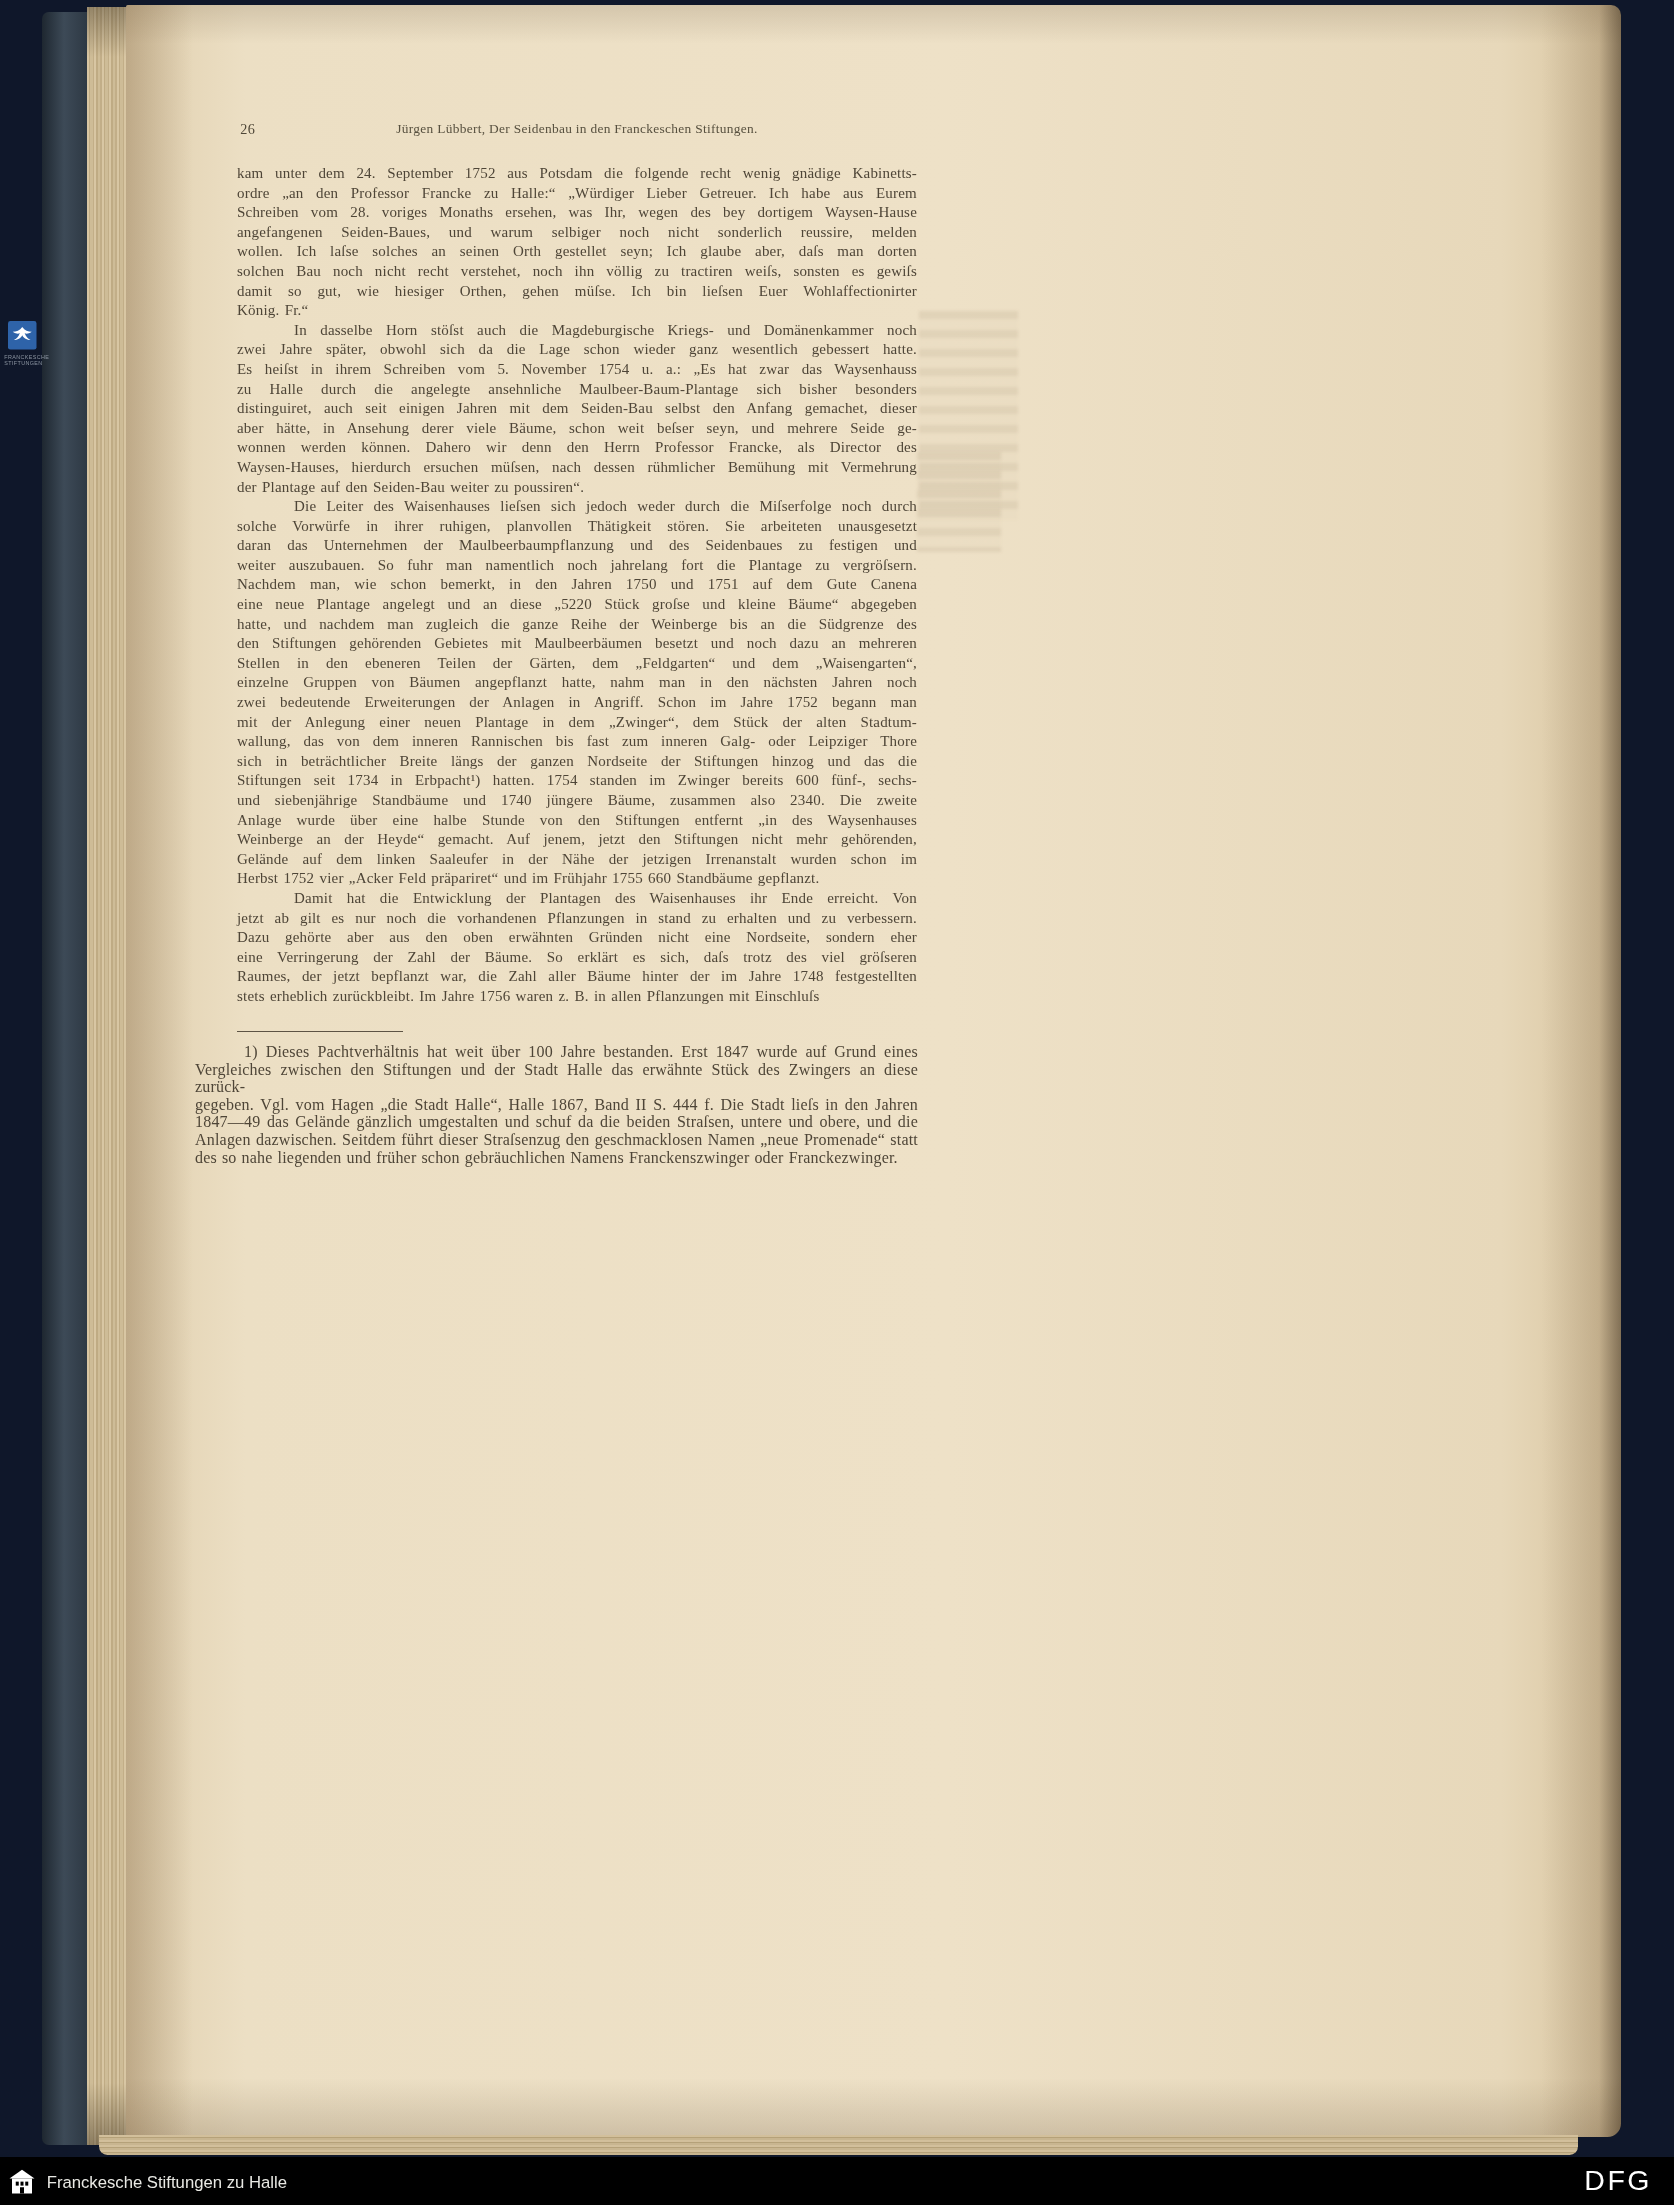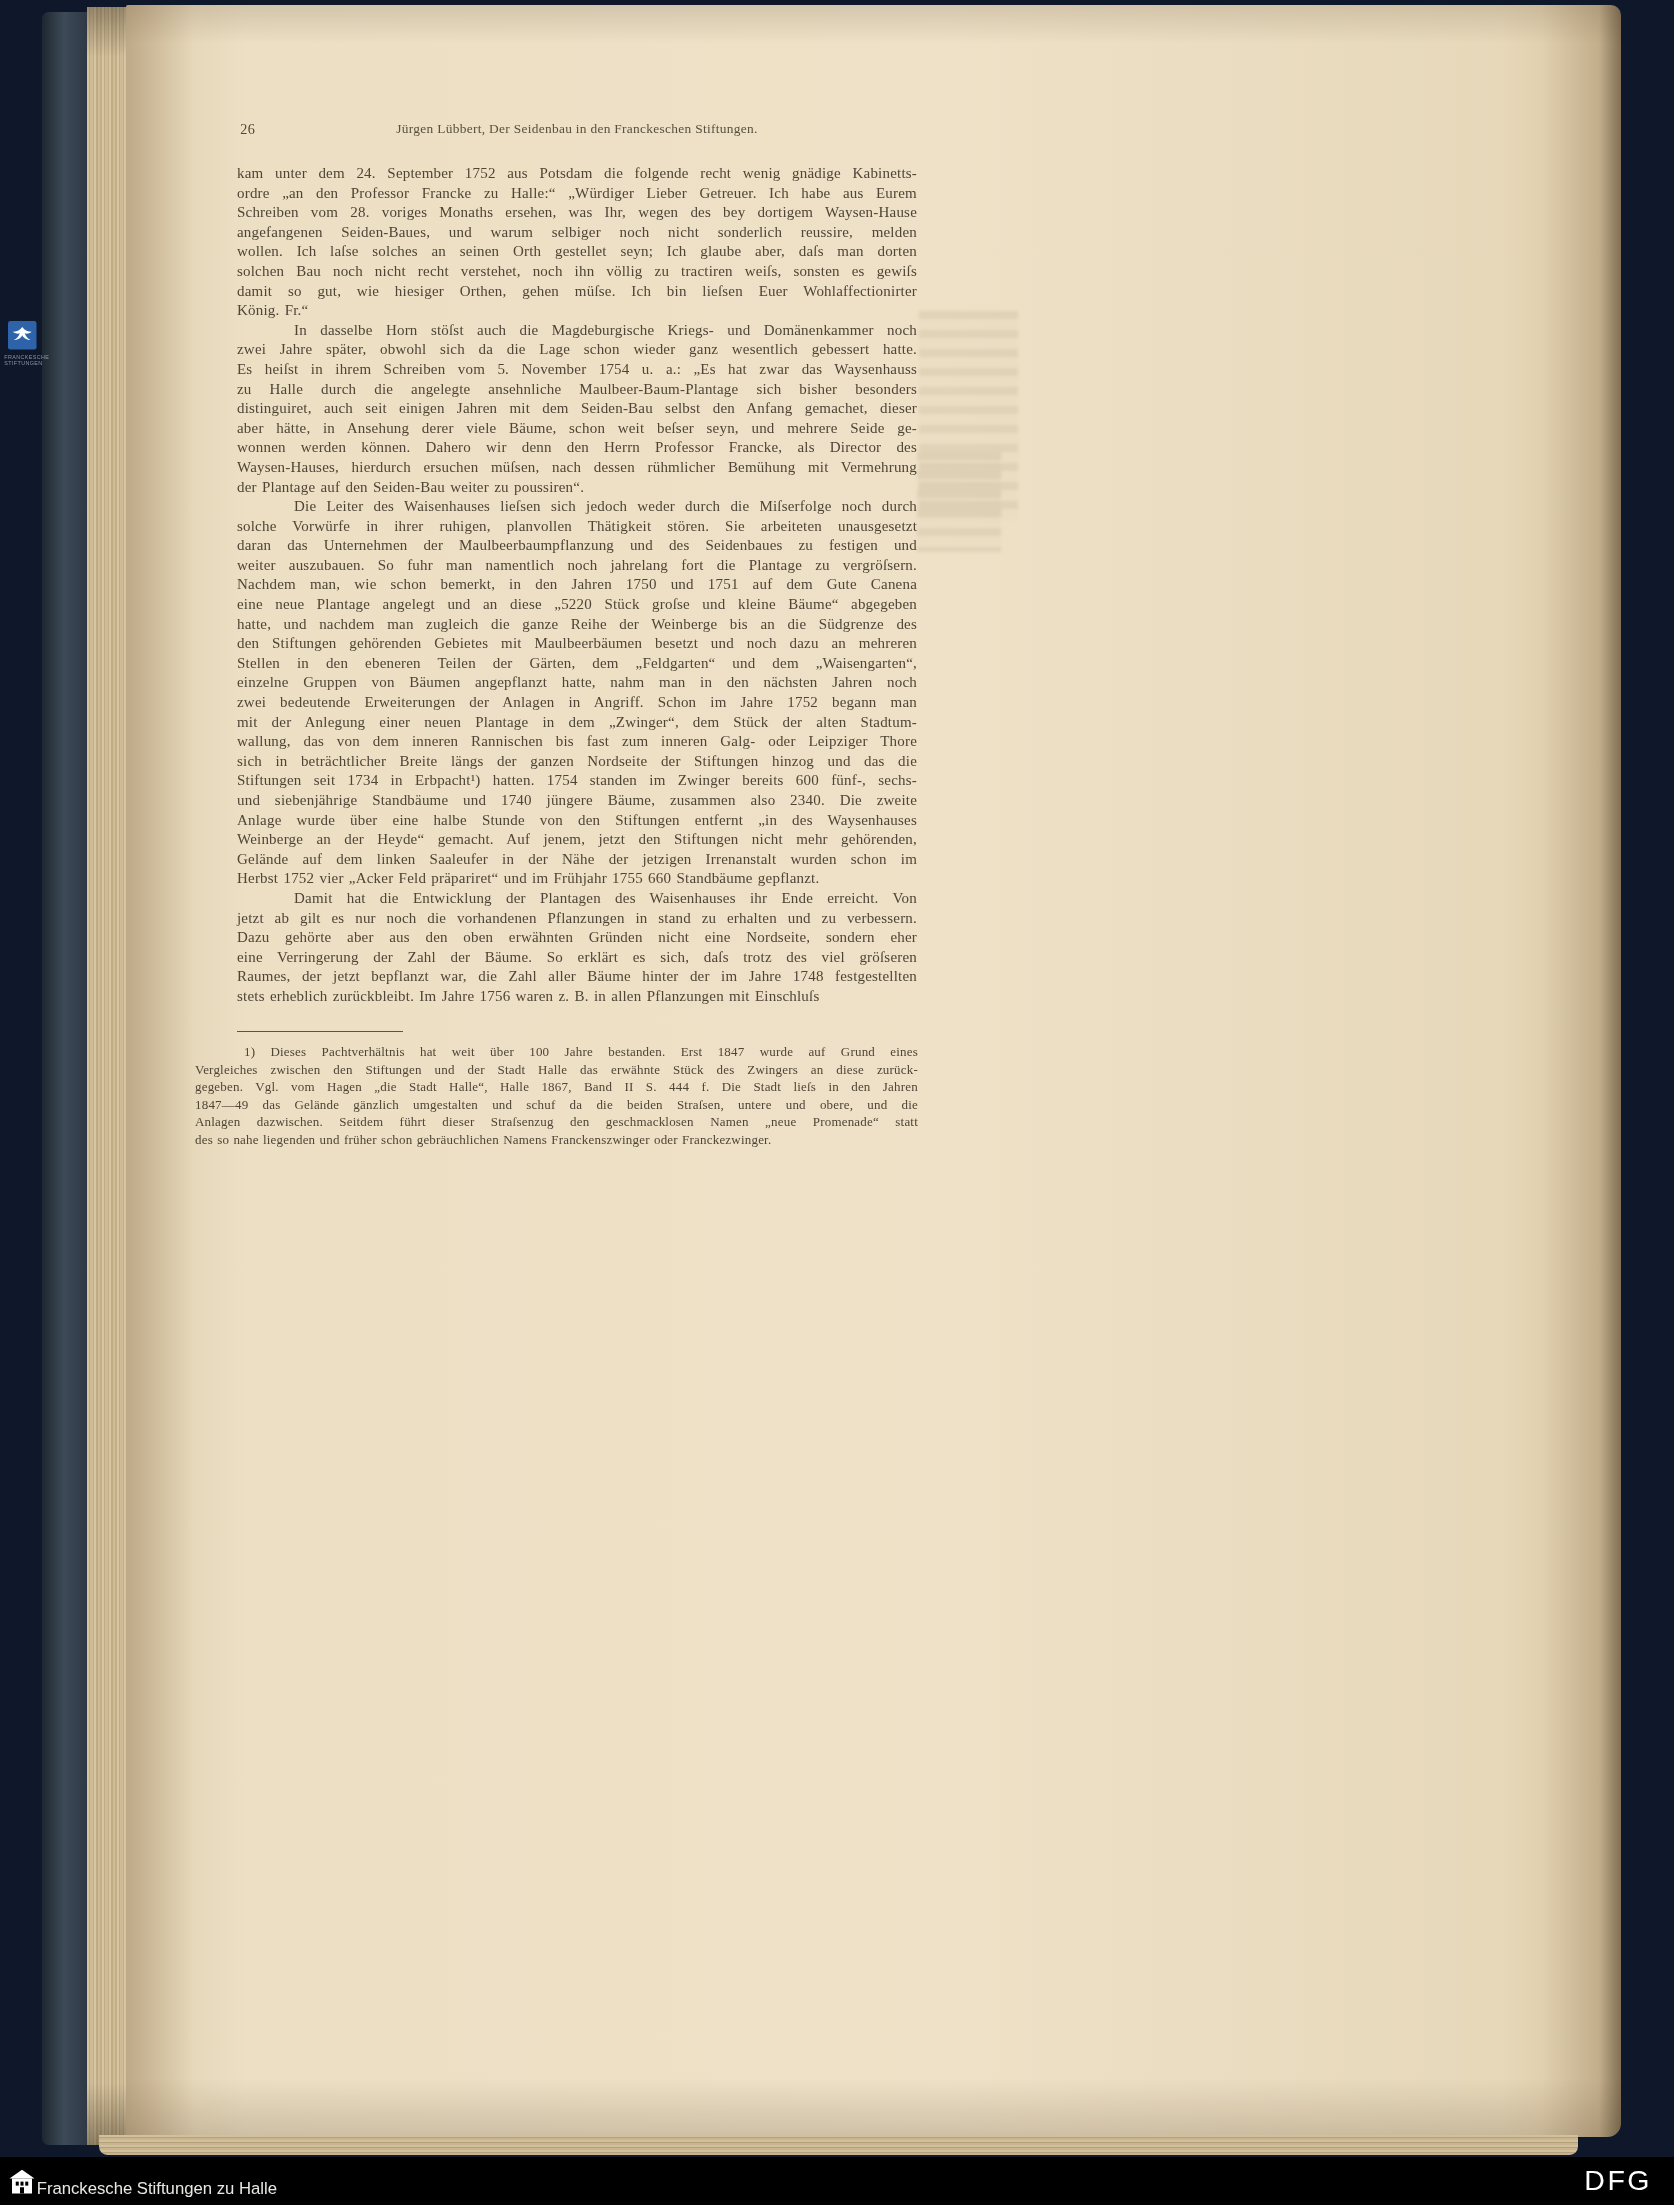--- a/index.html
+++ b/index.html
@@ -58,38 +58,38 @@
   .tline { text-align:justify; text-align-last:justify; }
   .tline.lastline { text-align-last:auto; }
   .tline.indent { text-indent:57px; }
 
   .footnote-rule {
     position:absolute; left:111px; top:1026px; width:166px; height:0;
     border-top:1.7px solid #5d5344;
   }
   .footnote {
     position:absolute; left:69px; top:1038px; width:723px;
-    font-size:13px; line-height:17.6px; color:#4e4537;
+    font-size:16px; line-height:17.6px; color:#4e4537;
     letter-spacing:0.2px; word-spacing:0.8px;
   }
   .footnote .tline.indent { text-indent:49px; }
 
   
   .side-stamp { position:absolute; left:4.2px; top:321px; width:37px; text-align:center; }
   .side-stamp .tiny {
     font-family:"Liberation Sans",sans-serif; font-size:5.4px; line-height:6.7px;
     color:#8d96a2; letter-spacing:0.4px;
   }
 
   
   .footer {
     position:absolute; left:0; top:2157px; width:1674px; height:49px; background:#000;
     font-family:"Liberation Sans",sans-serif;
   }
-  .footer-left { position:absolute; left:6.7px; top:9.2px; display:flex; align-items:flex-end; cursor:pointer; }
+  .footer-left { position:absolute; left:6.7px; top:9.2px; display:flex; align-items:center; gap:10px; cursor:pointer; }
   .library-label { color:#e9e9e4; font-size:16.7px; }
   .dfg {
     position:absolute; right:22px; top:6.7px; color:#ffffff;
     font-size:28.5px; font-weight:normal; letter-spacing:2.5px; cursor:pointer;
   }
 </style>
 </head>
 <body>
 
 <div class="scan">

